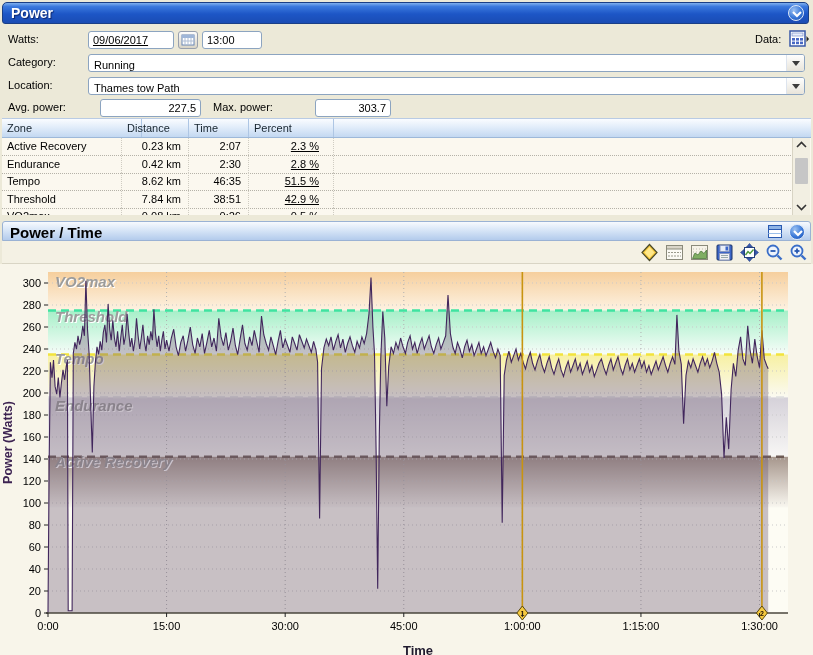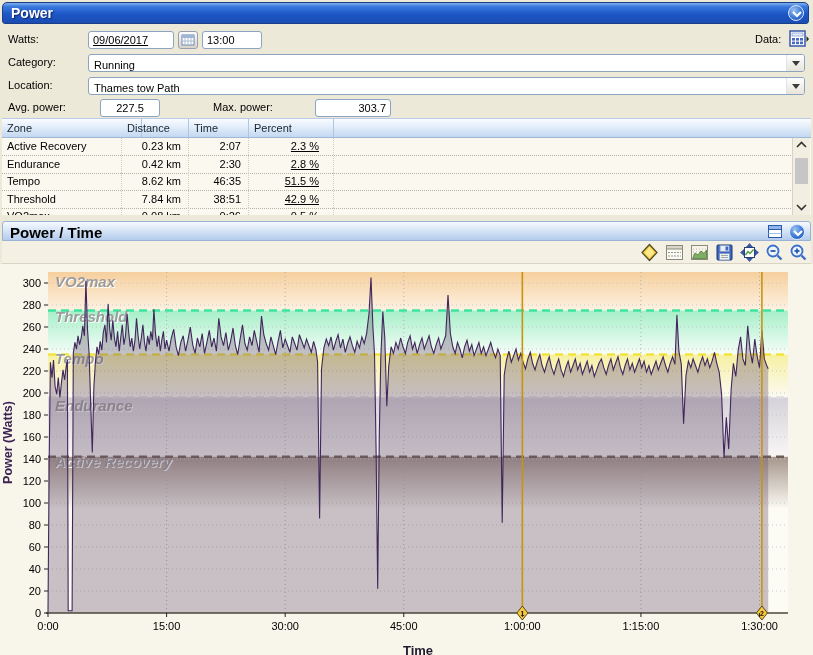--- a/index.html
+++ b/index.html
@@ -118,21 +118,21 @@
     <span class="arr"></span>
   </div>
 
   <div class="flabel" style="top:79px;">Location:</div>
   <div class="combo" style="left:88px;top:77px;width:717px;">
     <span>Thames tow Path</span>
     <span class="arr"></span>
   </div>
 
   <div class="flabel" style="top:101px;">Avg. power:</div>
-  <div class="field num" style="left:100px;top:99px;width:60px;text-align:center;">227.5</div>
+  <div class="field num" style="left:100px;top:99px;width:101px;">227.5</div>
   <div class="flabel" style="left:213px;top:101px;">Max. power:</div>
   <div class="field num" style="left:315px;top:99px;width:76px;">303.7</div>
 
   <div class="ztable">
     <div class="zhead">
       <span class="hc" style="left:0;width:140px;">Zone</span>
       <span class="hc" style="left:120px;width:67px;">Distance</span>
       <span class="hc" style="left:187px;width:60px;">Time</span>
       <span class="hc" style="left:247px;width:85px;">Percent</span>
     </div>

